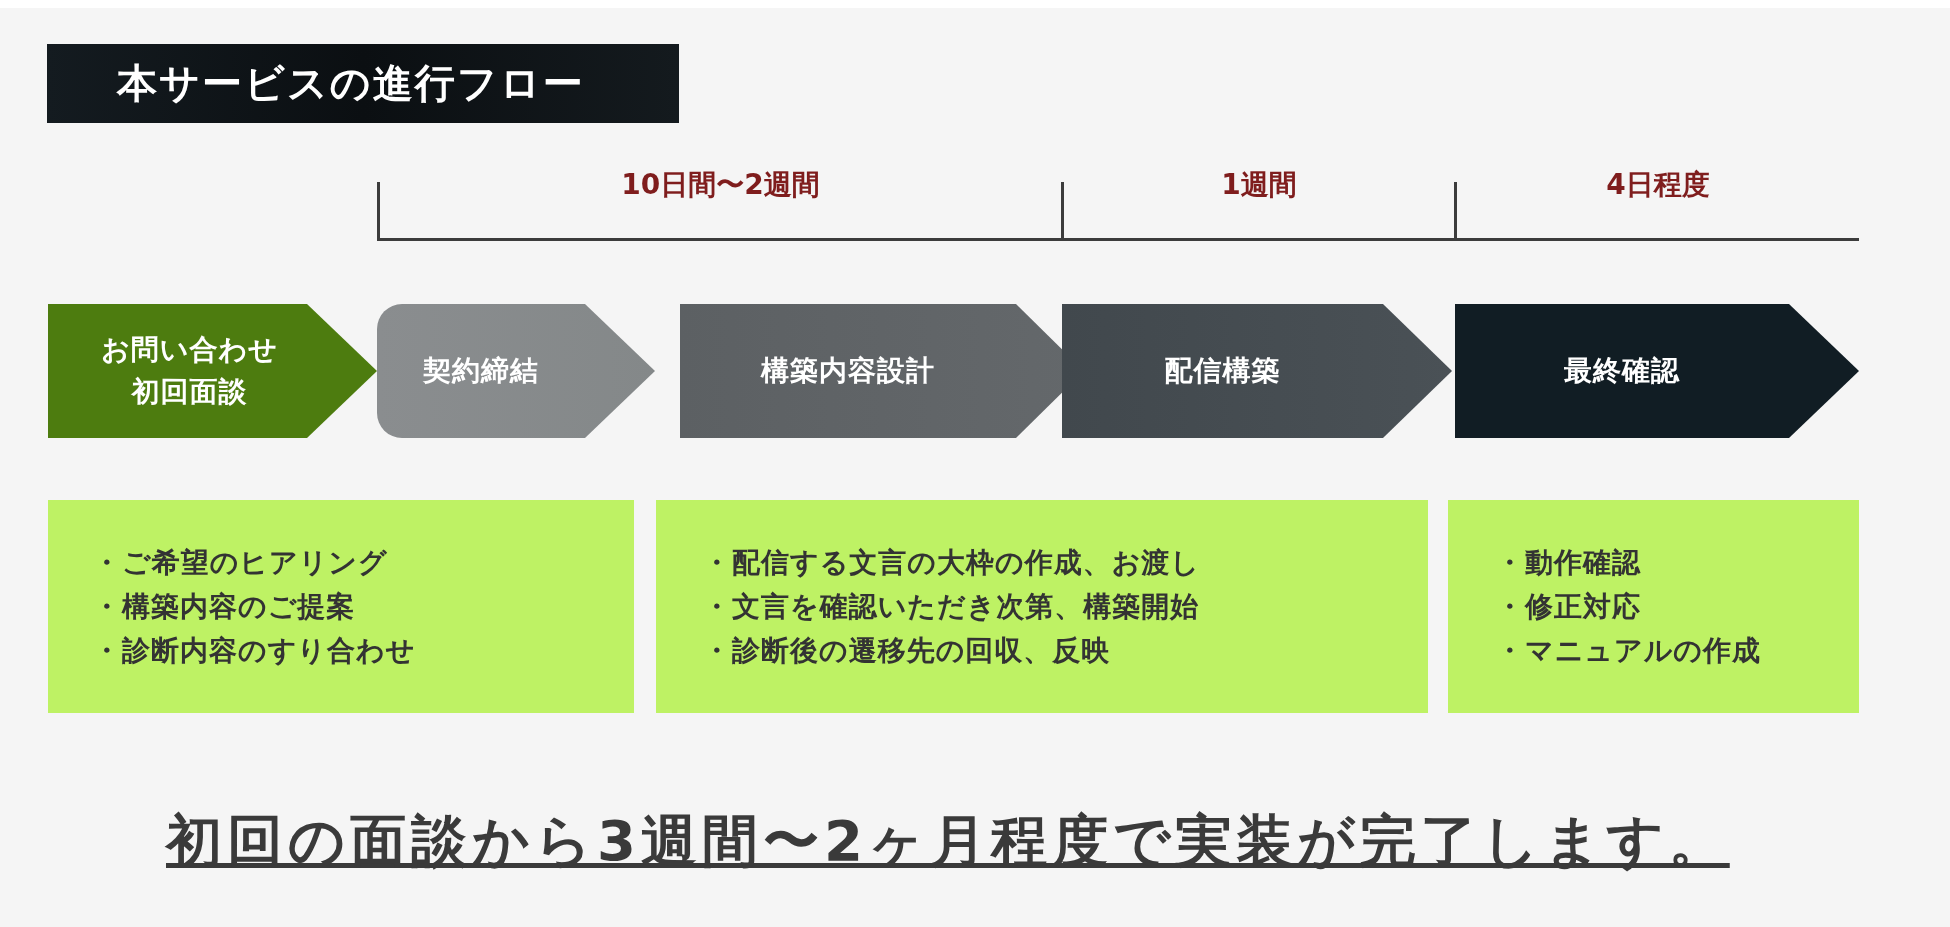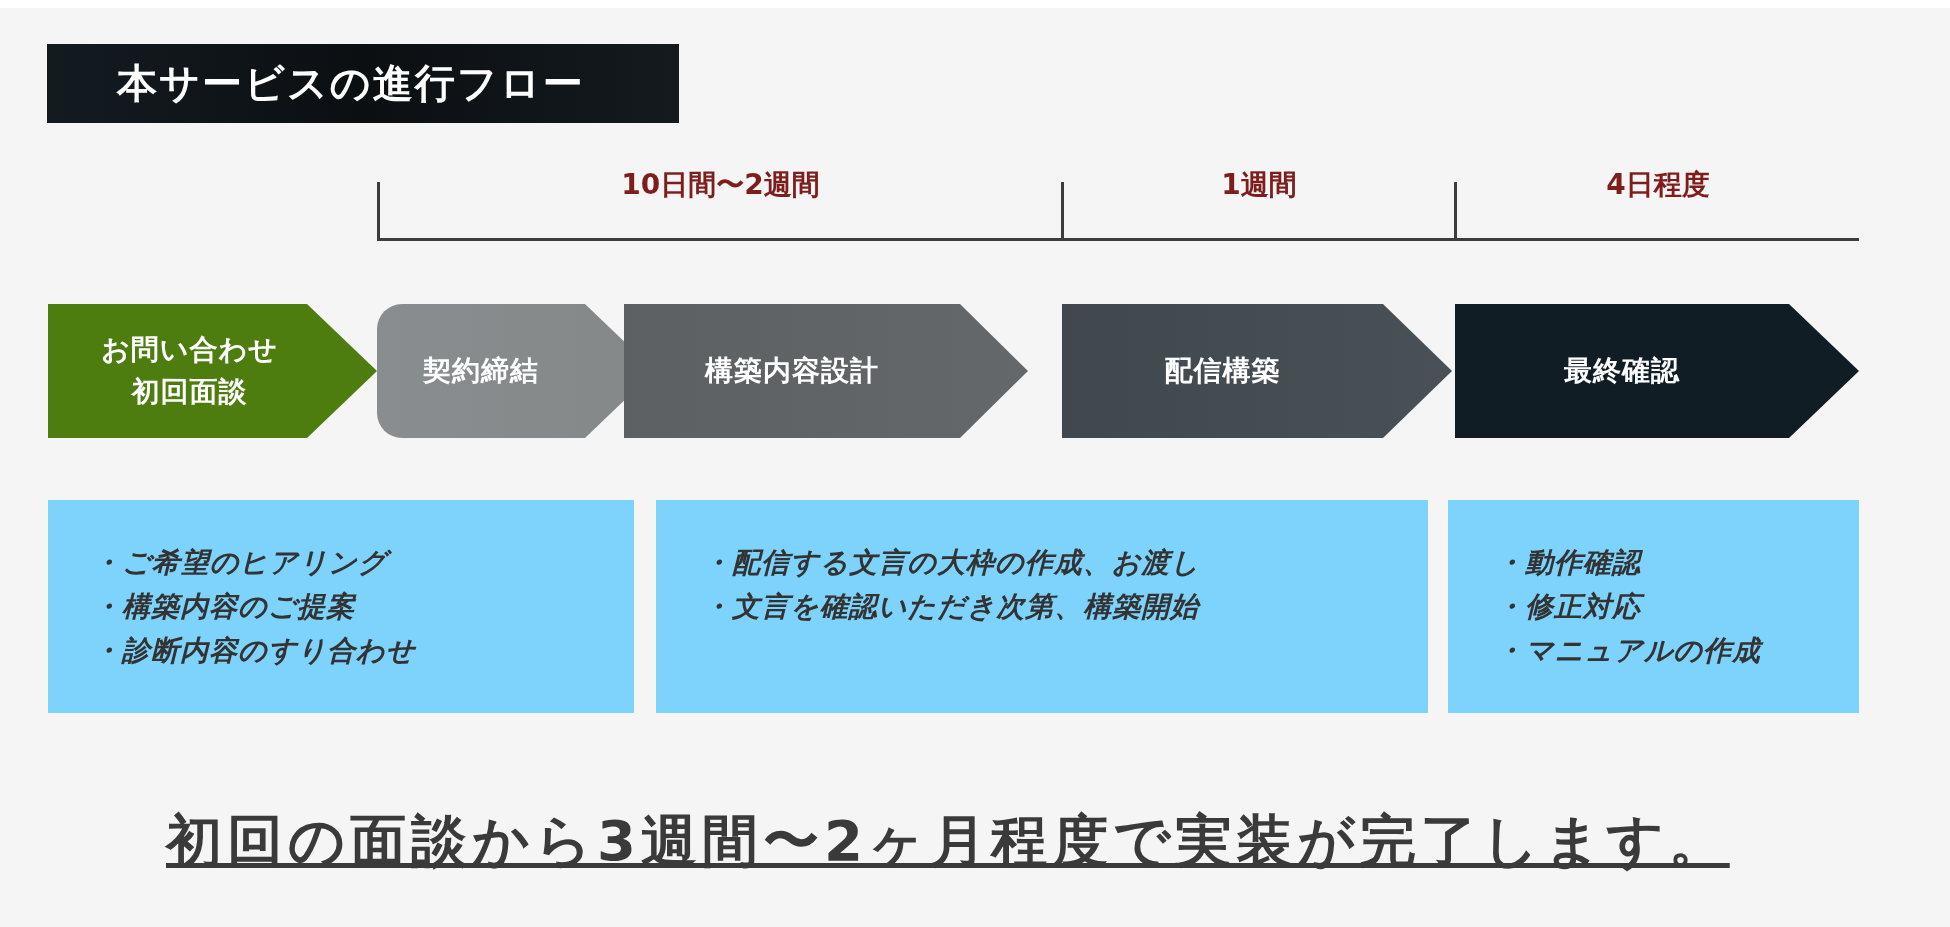--- a/index.html
+++ b/index.html
@@ -68,25 +68,24 @@
     font-size: 28px;
     line-height: 42px;
     text-align: center;
     white-space: pre-line;
     letter-spacing: 1px;
   }
   .detail-box {
     position: absolute;
     top: 500px;
     height: 213px;
-    background: #7dd3fc;
+    background: #bef264;
     box-sizing: border-box;
     padding-left: 44px;
     padding-top: 41px;
-    font-style: italic;
   }
   .detail-item {
     font-size: 28px;
     font-weight: bold;
     color: #333333;
     line-height: 44px;
     white-space: nowrap;
     letter-spacing: 1px;
   }
   .detail-item .bullet {
@@ -130,40 +129,41 @@
 </div>
 
 <div>
   <div class="arrow" style="left:48px; width:329px; background:#4d7c0f; clip-path:polygon(0 0, 259px 0, 329px 67px, 259px 134px, 0 134px); padding-right:46px;">
     <span class="arrow-label">お問い合わせ
 初回面談</span>
   </div>
   <div class="arrow" style="left:377px; width:278px; background:linear-gradient(90deg,#8a8d8f,#848889); clip-path:polygon(0 0, 208px 0, 278px 67px, 208px 134px, 0 134px); padding-right:70px;border-radius:25px;">
     <span class="arrow-label">契約締結</span>
   </div>
-  <div class="arrow" style="left:624px; width:404px; background:linear-gradient(90deg,#5c6063,#64686b); clip-path:polygon(0 0, 336px 0, 404px 67px, 336px 134px, 0 134px); padding-right:68px;">
+  <div class="arrow" style="left:680px; width:404px; background:linear-gradient(90deg,#5c6063,#64686b); clip-path:polygon(0 0, 336px 0, 404px 67px, 336px 134px, 0 134px); padding-right:68px;">
     <span class="arrow-label">構築内容設計</span>
   </div>
   <div class="arrow" style="left:1062px; width:390px; background:linear-gradient(90deg,#41484d,#4a5156); clip-path:polygon(0 0, 321px 0, 390px 67px, 321px 134px, 0 134px); padding-right:69px;">
     <span class="arrow-label">配信構築</span>
   </div>
   <div class="arrow" style="left:1455px; width:404px; background:#111d24; clip-path:polygon(0 0, 334px 0, 404px 67px, 334px 134px, 0 134px); padding-right:70px;">
     <span class="arrow-label">最終確認</span>
   </div>
 </div>
 
 <div class="detail-box" style="left:48px; width:586px;">
   <div class="detail-item"><span class="bullet">・</span><span>ご希望のヒアリング</span></div>
   <div class="detail-item"><span class="bullet">・</span><span>構築内容のご提案</span></div>
   <div class="detail-item"><span class="bullet">・</span><span>診断内容のすり合わせ</span></div>
 </div>
 
 <div class="detail-box" style="left:656px; width:772px; padding-left:46px;">
   <div class="detail-item"><span class="bullet">・</span><span>配信する文言の大枠の作成、お渡し</span></div>
   <div class="detail-item"><span class="bullet">・</span><span>文言を確認いただき次第、構築開始</span></div>
+  <div class="detail-item"><span class="bullet">・</span><span>診断後の遷移先の回収、反映</span></div>
 </div>
 
 <div class="detail-box" style="left:1448px; width:411px; padding-left:47px;">
   <div class="detail-item"><span class="bullet">・</span><span>動作確認</span></div>
   <div class="detail-item"><span class="bullet">・</span><span>修正対応</span></div>
   <div class="detail-item"><span class="bullet">・</span><span>マニュアルの作成</span></div>
 </div>
 
 <div class="summary">初回の面談から3週間〜2ヶ月程度で実装が完了します。</div>
 

